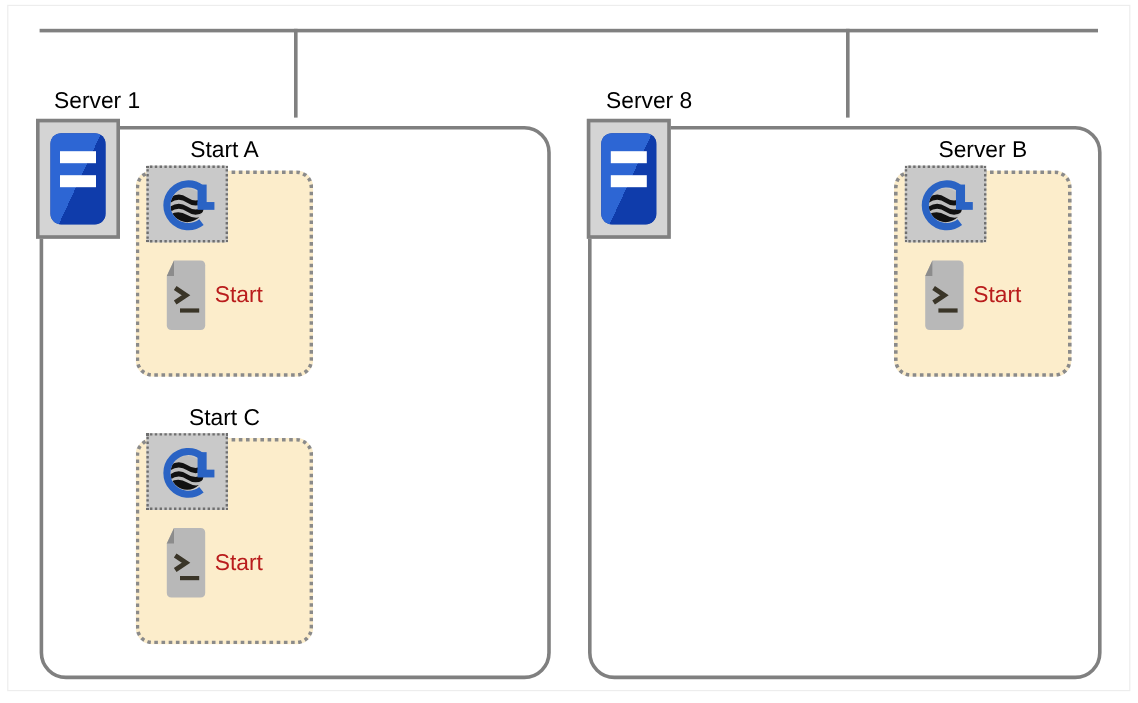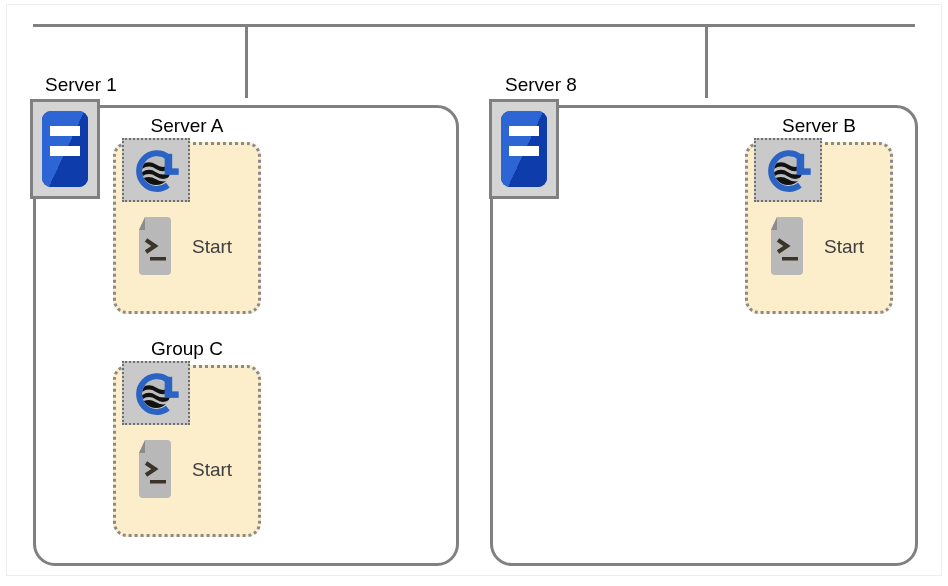--- a/index.html
+++ b/index.html
@@ -164,22 +164,21 @@
     z-index: 2;
   }
   .script-icon {
     position: relative;
     width: 46px;
     height: 60px;
     flex: 0 0 auto;
   }
   .script-label {
     font-size: 19px;
-    color: #404040;
-    margin-left: 13px;
+    color: #b91c1c;
     white-space: nowrap;
     line-height: 1;
   }
 </style>
 </head>
 <body>
 
 <div id="canvas">
 
   <div class="page-frame"></div>
@@ -194,21 +193,21 @@
   <div class="server-box sb1"></div>
 
   <div class="server-icon si1">
     <div class="glyph">
       <div class="bar b1"></div>
       <div class="bar b2"></div>
     </div>
   </div>
 
   <div class="group" style="left:113px; top:116px; width:148px;">
-    <div class="group-label">Server A</div>
+    <div class="group-label">Start A</div>
     <div class="group-box"></div>
     <div class="gf-tile">
       <svg class="gf-logo" viewBox="0 0 100 100">
         <defs>
           <clipPath id="sphA">
               <circle cx="50" cy="52" r="26"></circle>
             </clipPath>
         </defs>
         <circle cx="50" cy="52" r="26" fill="#bdbdbd"></circle>
         <g clip-path="url(#sphA)">
@@ -227,21 +226,21 @@
         <path d="M12 1 L34 1 Q38 1 38 5 L38 55 Q38 59 34 59 L10 59 Q6 59 6 55 L6 14 Z" fill="#b8b8b8"></path>
         <path d="M12 1 L12 14 L6 14 Z" fill="#8c8c8c"></path>
         <path d="M13 24 L22 30 L13 36" fill="none" stroke="#3a3528" stroke-width="4" stroke-linecap="butt" stroke-linejoin="miter"></path>
         <rect x="17" y="41" width="16" height="3.5" fill="#3a3528"></rect>
       </svg>
       <span class="script-label">Start</span>
     </div>
   </div>
 
   <div class="group" style="left:113px; top:339px; width:148px;">
-    <div class="group-label">Group C</div>
+    <div class="group-label">Start C</div>
     <div class="group-box"></div>
     <div class="gf-tile">
       <svg class="gf-logo" viewBox="0 0 100 100">
         <defs>
           <clipPath id="sphC">
               <circle cx="50" cy="52" r="26"></circle>
             </clipPath>
         </defs>
         <circle cx="50" cy="52" r="26" fill="#bdbdbd"></circle>
         <g clip-path="url(#sphC)">

